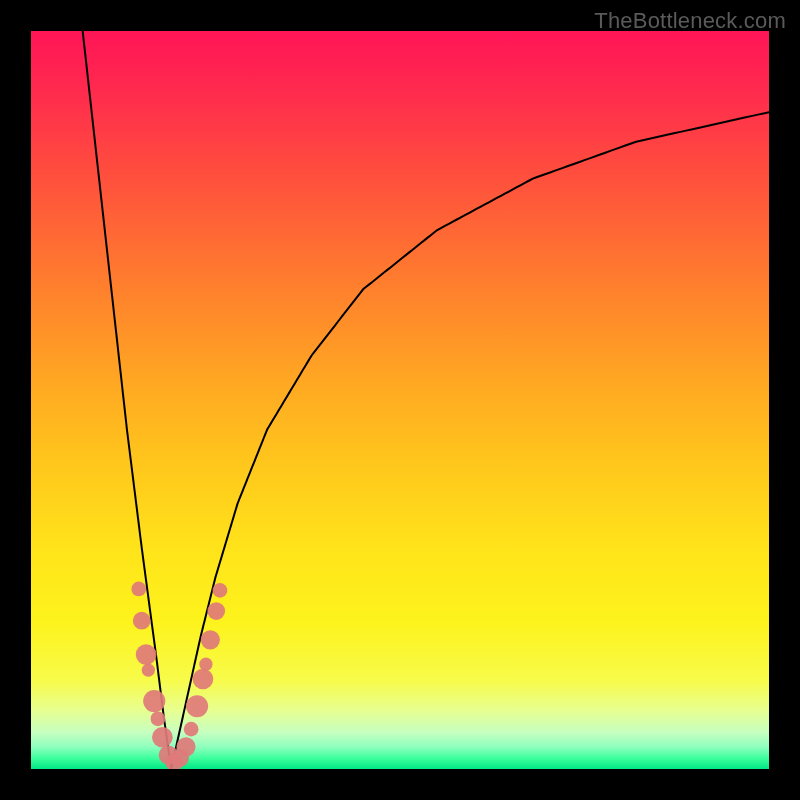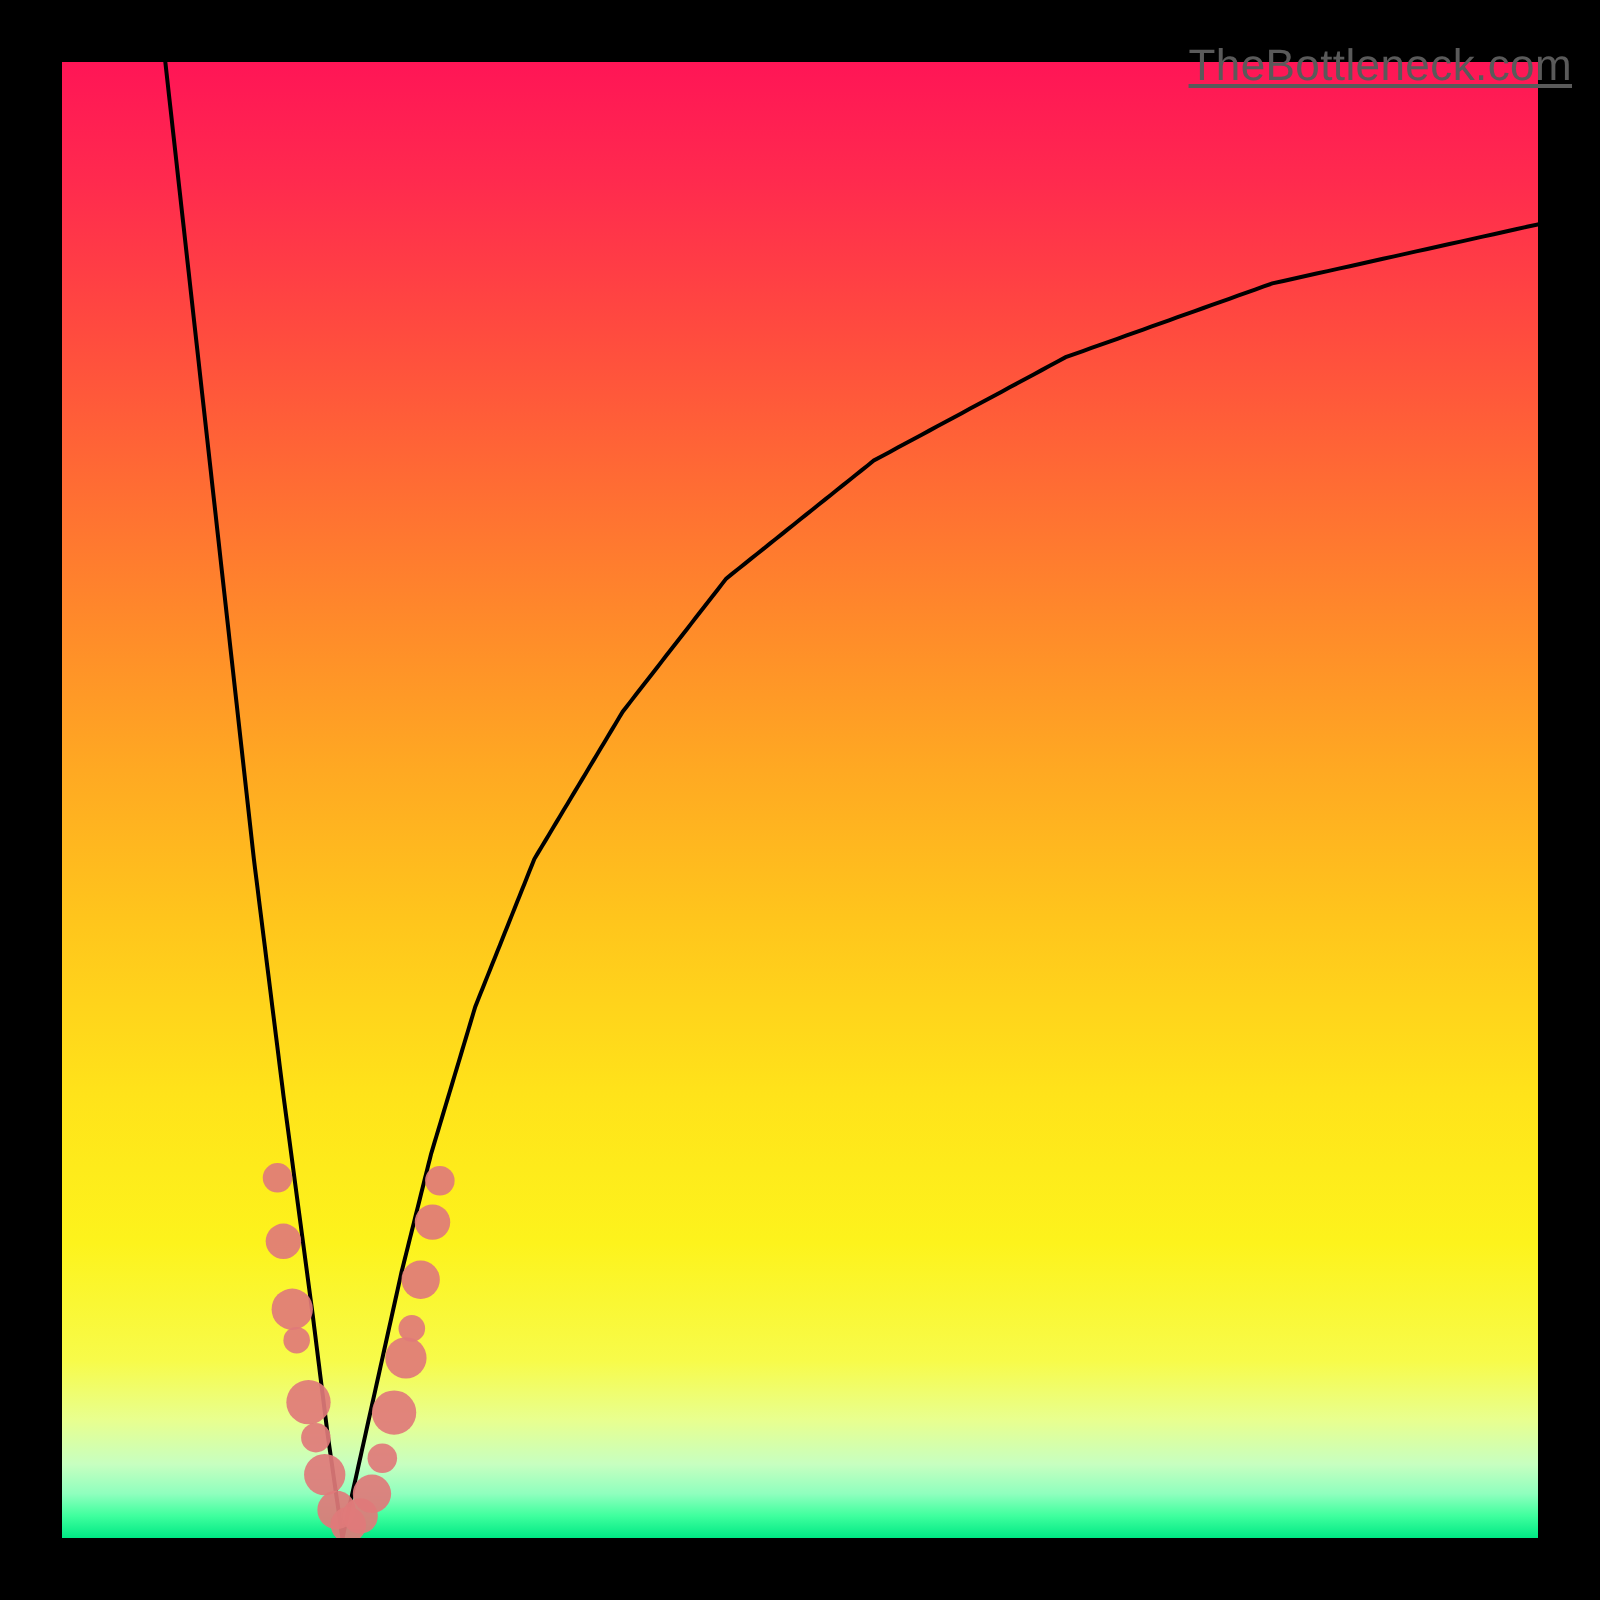--- a/index.html
+++ b/index.html
@@ -41,27 +41,26 @@
     );
   }
   svg.curves {
     position: absolute;
     inset: 0;
     width: 100%;
     height: 100%;
   }
   .watermark {
     position: absolute;
-    top: 20px;
+    top: 8px;
     right: 14px;
     color: #5a5a5a;
     font-size: 22px;
     font-weight: 500;
     letter-spacing: 0.2px;
-    text-decoration: underline;
   }
 </style>
 </head>
 <body>
 
 <div class="frame">
   <div class="gradient"></div>
   <svg class="curves" viewBox="0 0 738 738" preserveAspectRatio="none">
     <g id="curve-group">
         <path d="M51.66 0.00 L52.27 5.53 L52.89 11.07 L53.50 16.61 L54.12 22.14 L54.74 27.67 L55.35 33.21 L55.97 38.75 L56.58 44.28 L57.20 49.82 L57.81 55.35 L58.42 60.88 L59.04 66.42 L59.66 71.96 L60.27 77.49 L60.89 83.02 L61.50 88.56 L62.12 94.09 L62.73 99.63 L63.35 105.16 L63.96 110.70 L64.58 116.24 L65.19 121.77 L65.80 127.30 L66.42 132.84 L67.03 138.38 L67.65 143.91 L68.27 149.45 L68.88 154.98 L69.49 160.51 L70.11 166.05 L70.73 171.59 L71.34 177.12 L71.95 182.66 L72.57 188.19 L73.19 193.73 L73.80 199.26 L74.42 204.79 L75.03 210.33 L75.64 215.87 L76.26 221.40 L76.88 226.94 L77.49 232.47 L78.11 238.00 L78.72 243.54 L79.33 249.07 L79.95 254.61 L80.56 260.15 L81.18 265.68 L81.80 271.22 L82.41 276.75 L83.03 282.28 L83.64 287.82 L84.25 293.35 L84.87 298.89 L85.49 304.43 L86.10 309.96 L86.71 315.50 L87.33 321.03 L87.94 326.56 L88.56 332.10 L89.17 337.63 L89.79 343.17 L90.41 348.71 L91.02 354.24 L91.63 359.78 L92.25 365.31 L92.87 370.85 L93.48 376.38 L94.09 381.92 L94.71 387.45 L95.32 392.98 L95.94 398.52 L96.55 403.44 L97.17 408.36 L97.79 413.28 L98.40 418.20 L99.01 423.12 L99.63 428.04 L100.25 432.96 L100.86 437.88 L101.48 442.80 L102.09 447.72 L102.70 452.64 L103.32 457.56 L103.94 462.48 L104.55 467.40 L105.16 472.32 L105.78 477.24 L106.39 482.16 L107.01 487.08 L107.63 492.00 L108.24 496.92 L108.85 501.84 L109.47 506.76 L110.09 511.68 L110.70 516.60 L111.32 521.21 L111.93 525.83 L112.55 530.44 L113.16 535.05 L113.78 539.66 L114.39 544.27 L115.01 548.89 L115.62 553.50 L116.23 558.11 L116.85 562.73 L117.46 567.34 L118.08 571.95 L118.69 576.56 L119.31 581.17 L119.92 585.79 L120.54 590.40 L121.16 595.01 L121.77 599.63 L122.39 604.24 L123.00 608.85 L123.62 613.46 L124.23 618.08 L124.85 622.69 L125.46 627.30 L125.77 629.76 L126.07 632.22 L126.38 634.68 L126.69 637.14 L127.00 639.60 L127.30 642.06 L127.61 644.52 L127.92 646.98 L128.23 649.44 L128.54 651.90 L128.84 654.36 L129.15 656.82 L129.46 659.28 L129.76 661.74 L130.07 664.20 L130.38 666.66 L130.69 669.12 L131.00 671.58 L131.30 674.04 L131.61 676.50 L131.92 678.96 L132.22 681.42 L132.53 683.88 L132.84 686.34 L133.15 688.49 L133.45 690.64 L133.76 692.80 L134.07 694.95 L134.38 697.10 L134.69 699.25 L134.99 701.41 L135.30 703.56 L135.61 705.71 L135.91 707.87 L136.22 710.02 L136.53 712.17 L136.84 714.32 L137.14 716.48 L137.45 718.63 L137.76 720.78 L138.07 722.93 L138.38 725.09 L138.68 727.24 L138.99 729.39 L139.30 731.54 L139.61 733.70 L139.91 735.85 L140.22 738.00 " fill="none" stroke="#000000" stroke-width="2" stroke-linecap="round"></path>

